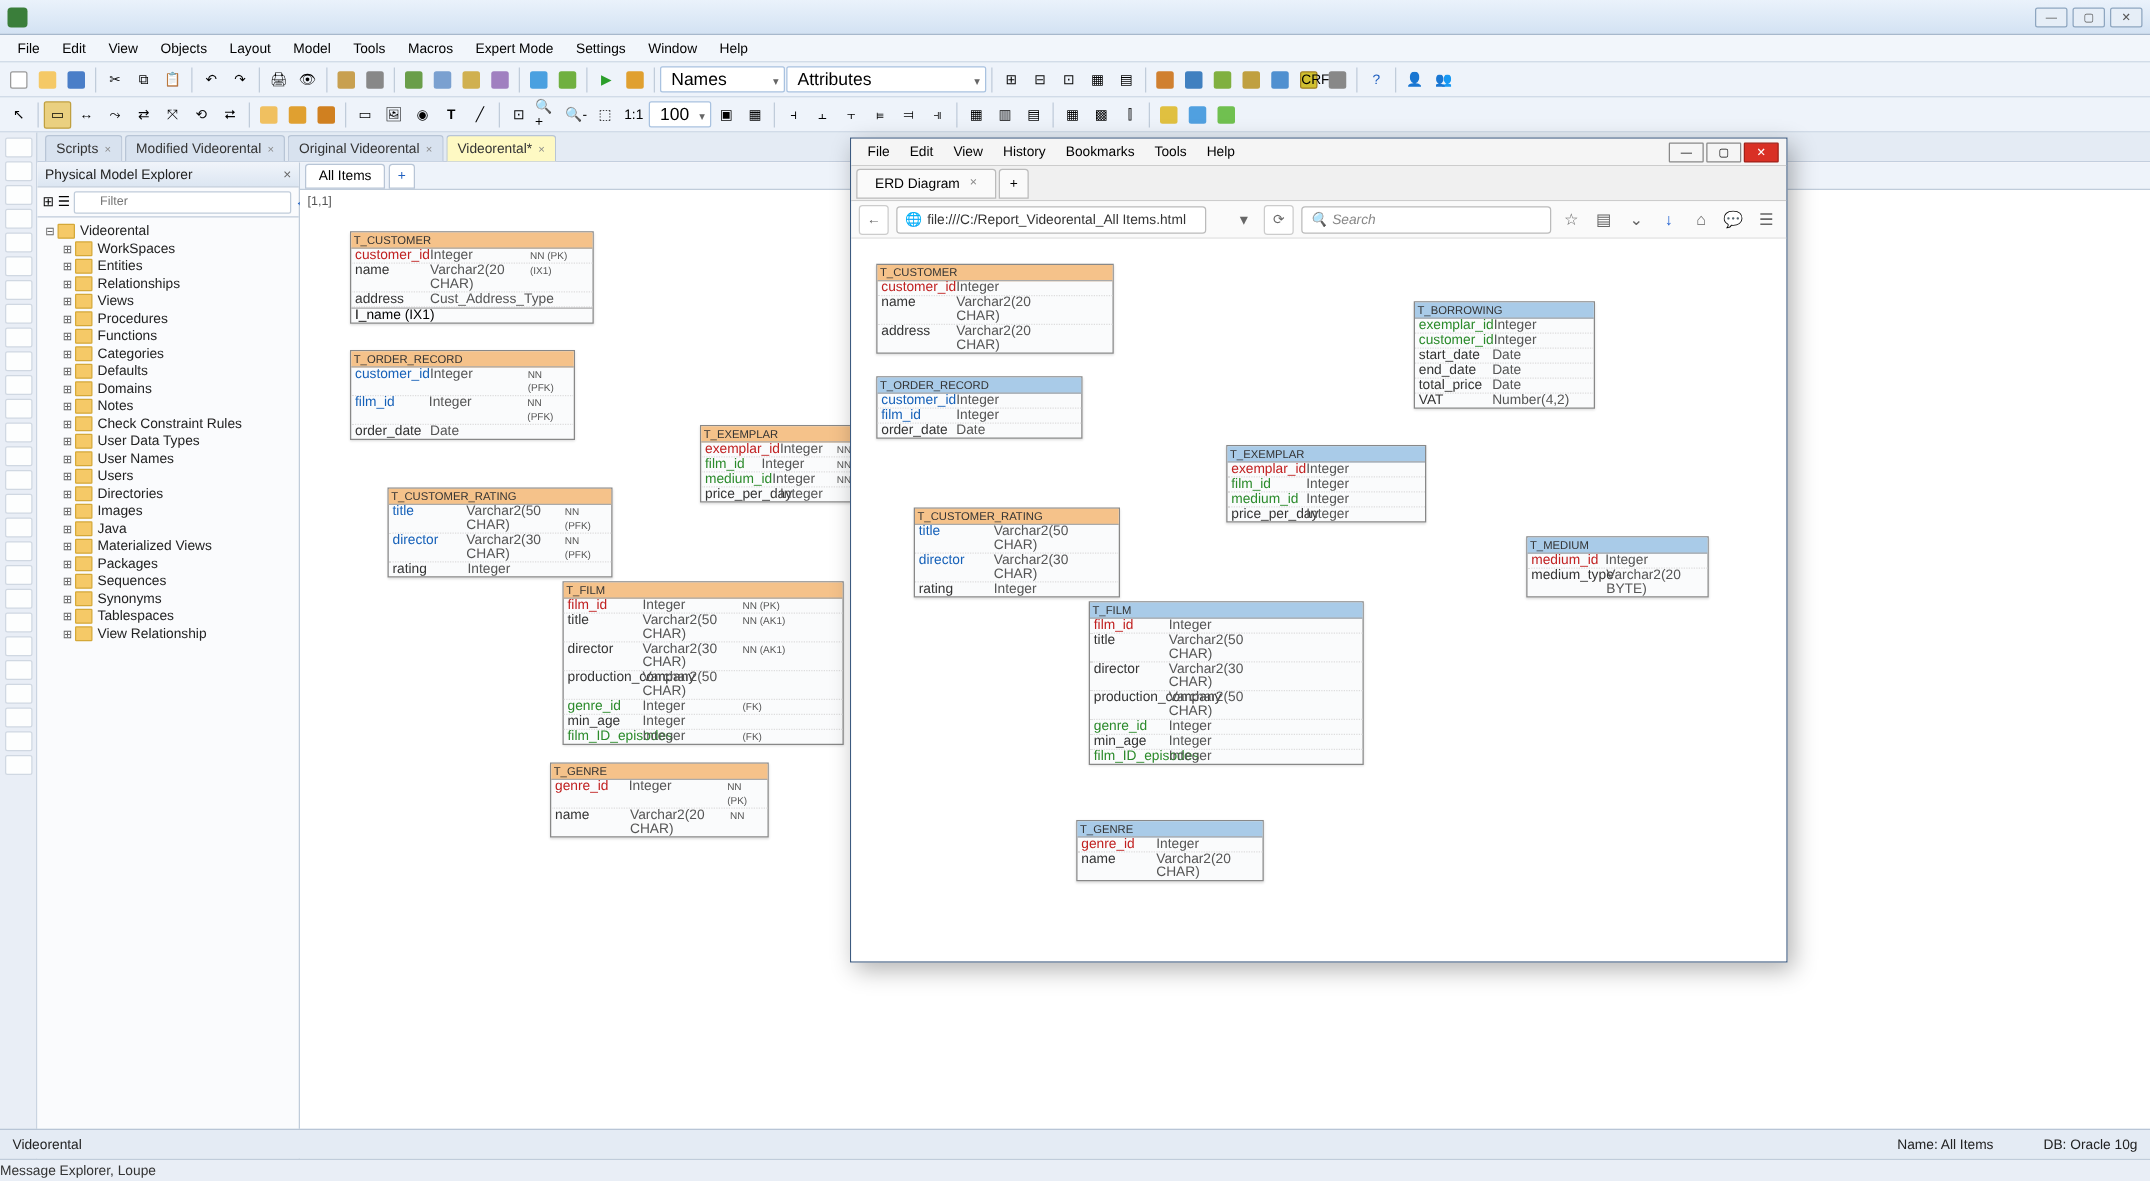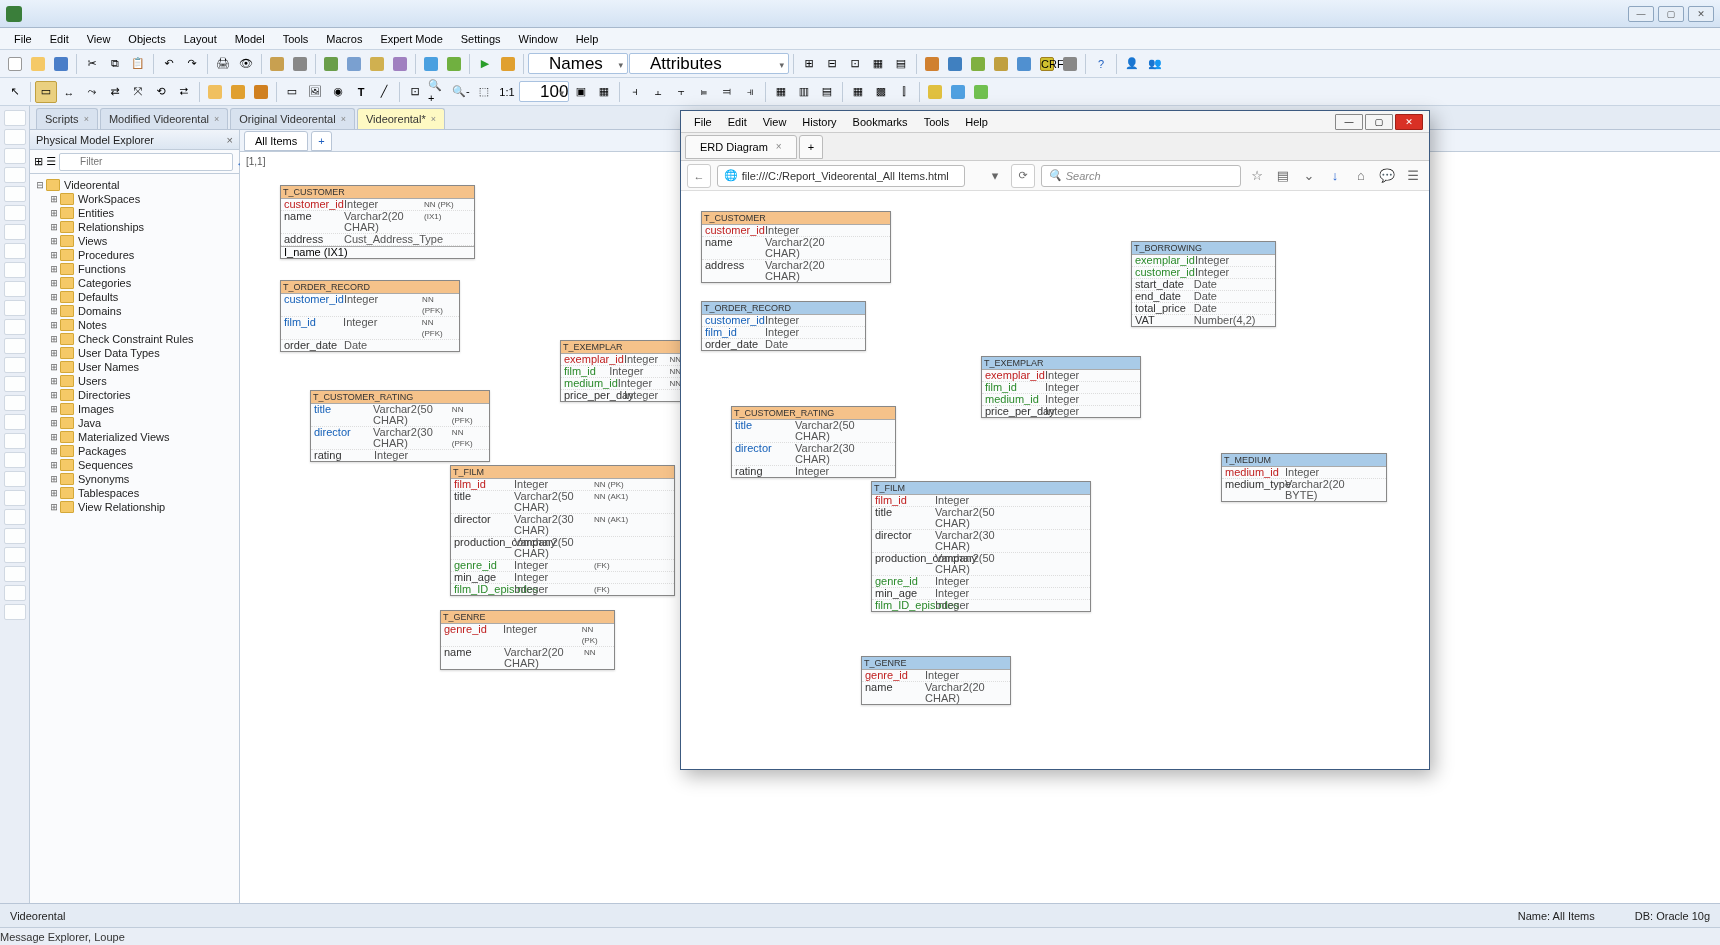--- a/index.html
+++ b/index.html
@@ -7,21 +7,21 @@
 .titlebar{height:28px;background:linear-gradient(#eaf2fb,#d3e2f3);display:flex;align-items:center;padding:0 6px;border-bottom:1px solid #a7b8cc}
 .titlebar .icon{width:16px;height:16px;background:#3a7e3a;border-radius:3px;margin-right:6px}
 .titlebar .title{color:#222;font-size:12px}
 .winbtns{margin-left:auto;display:flex;gap:4px}
 .winbtn{width:26px;height:16px;border:1px solid #8ea6c0;background:#e6eef7;border-radius:2px;font-size:9px;display:flex;align-items:center;justify-content:center;color:#555}
 .menubar{height:22px;background:#f2f6fb;display:flex;align-items:center;padding:0 6px;gap:2px;border-bottom:1px solid #c8d4e2}
 .menubar span{padding:3px 8px;cursor:default;border-radius:2px}
 .toolbar{height:28px;background:#eef3fa;border-bottom:1px solid #c8d4e2;display:flex;align-items:center;padding:0 4px;gap:1px}
 .tbtn{width:22px;height:22px;display:flex;align-items:center;justify-content:center;border:1px solid transparent;border-radius:2px;cursor:pointer}
 .tsep{width:1px;height:20px;background:#c0ccda;margin:0 3px}
-.tdrop{height:21px;border:1px solid #a9c2e0;background:#fff;padding:0 18px 0 20px;font-size:17px;position:relative;border-radius:2px;line-height:19px}
+.tdrop{height:21px;border:1px solid #a9c2e0;background:#fff;padding:0 18px 0 8px;font-size:14px;position:relative;border-radius:2px;line-height:19px}
 .tdrop::after{content:"▾";position:absolute;right:4px;top:2px;color:#666;font-size:9px}
 .main{display:flex;height:857px}
 .lpal{width:30px;background:#e9eef6;border-right:1px solid #c0ccda;display:flex;flex-direction:column;align-items:center;padding-top:4px;gap:3px}
 .lbtn{width:22px;height:16px;background:#fdfefe;border:1px solid #d0d8e2;border-radius:2px}
 .center{flex:1;display:flex;flex-direction:column;position:relative}
 .doctabs{height:24px;background:#e4ebf4;display:flex;align-items:flex-end;padding:0 6px;gap:2px;border-bottom:1px solid #b8c5d6}
 .doctab{padding:4px 8px;background:#d8e2ef;border:1px solid #b8c5d6;border-bottom:none;border-radius:3px 3px 0 0;display:flex;align-items:center;gap:5px;font-size:11px;color:#333}
 .doctab.active{background:#fef9c3}
 .doctab .x{color:#888;font-size:9px;cursor:pointer}
 .workarea{flex:1;display:flex;background:#fff;position:relative}
@@ -763,21 +763,21 @@
           <span class="cn ">total_price</span>
           <span class="ct">Date</span>
           <span class="cf"></span>
         </div>
         <div class="er">
           <span class="cn ">VAT</span>
           <span class="ct">Number(4,2)</span>
           <span class="cf"></span>
         </div>
       </div>
-      <div class="entity blue" style="left:540px;top:262px;width:166px">
+      <div class="entity blue" style="left:540px;top:238px;width:146px">
         <div class="eh">T_MEDIUM</div>
         <div class="er">
           <span class="cn pk">medium_id</span>
           <span class="ct">Integer</span>
           <span class="cf"></span>
         </div>
         <div class="er">
           <span class="cn ">medium_type</span>
           <span class="ct">Varchar2(20 BYTE)</span>
           <span class="cf"></span>

